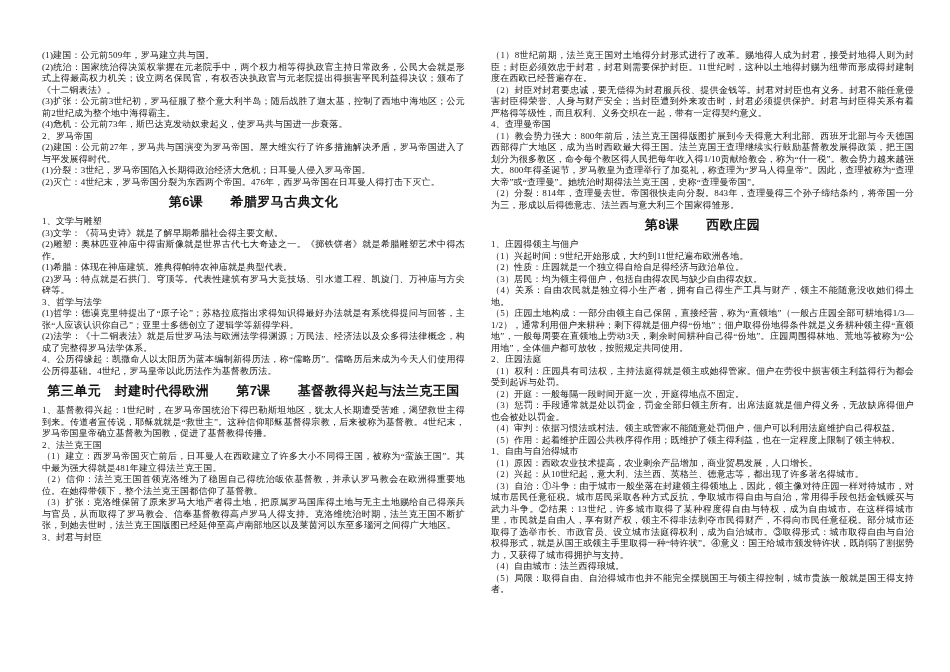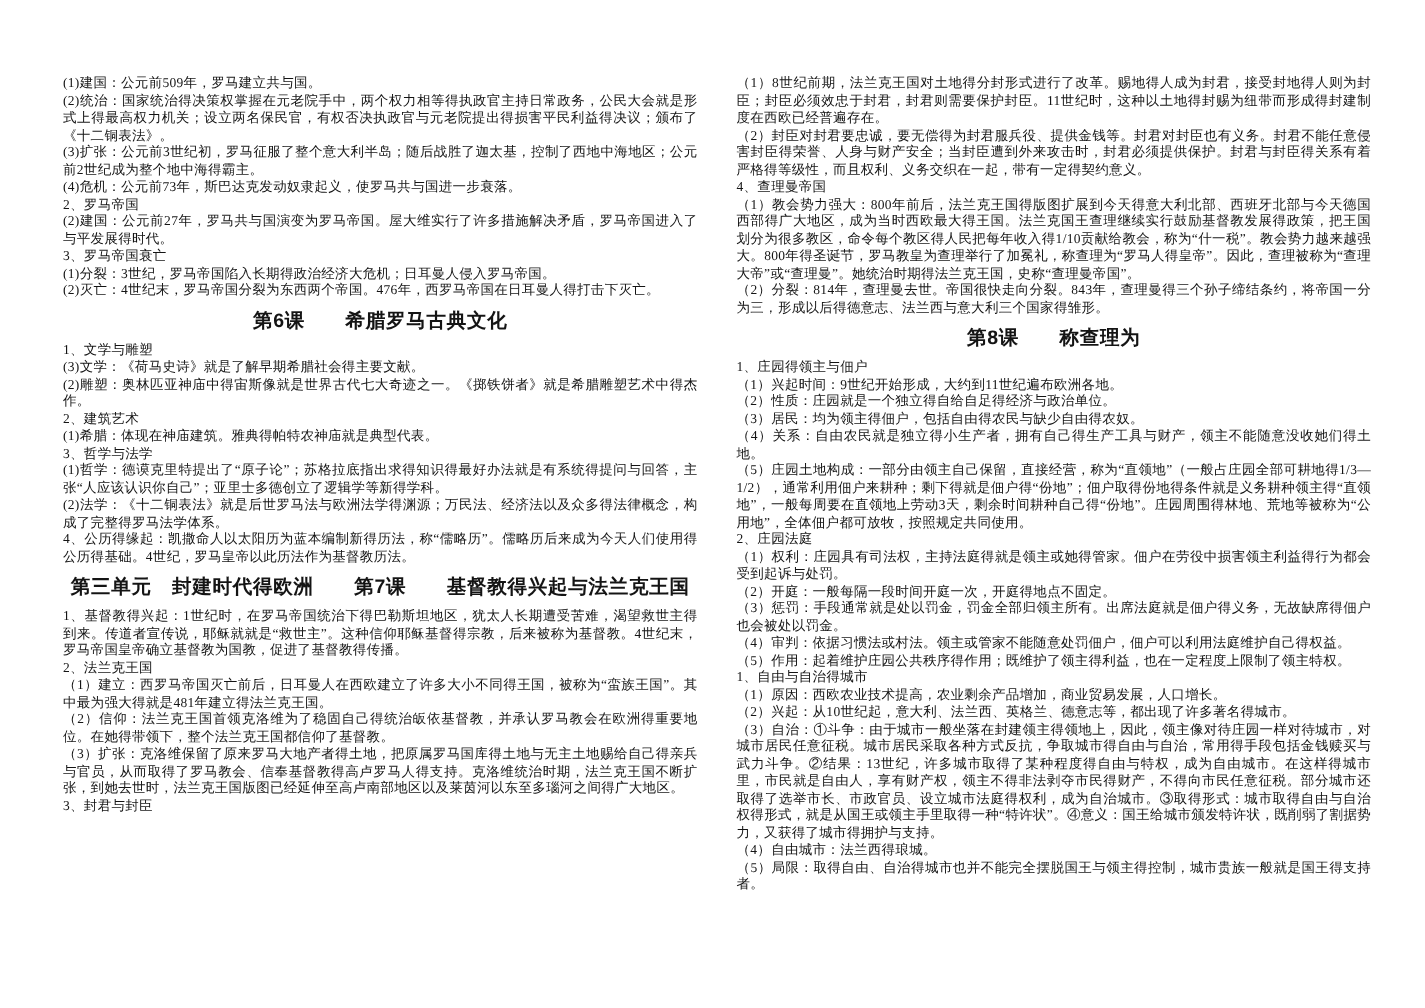--- a/index.html
+++ b/index.html
@@ -50,48 +50,47 @@
 <body>
 
 <div class="page">
   <div class="column">
       <div class="para">(1)建国：公元前509年，罗马建立共与国。</div>
       <div class="para">(2)统治：国家统治得决策权掌握在元老院手中，两个权力相等得执政官主持日常政务，公民大会就是形式上得最高权力机关；设立两名保民官，有权否决执政官与元老院提出得损害平民利益得决议；颁布了《十二铜表法》。</div>
       <div class="para">(3)扩张：公元前3世纪初，罗马征服了整个意大利半岛；随后战胜了迦太基，控制了西地中海地区；公元前2世纪成为整个地中海得霸主。</div>
       <div class="para">(4)危机：公元前73年，斯巴达克发动奴隶起义，使罗马共与国进一步衰落。</div>
       <div class="para">2、罗马帝国</div>
       <div class="para">(2)建国：公元前27年，罗马共与国演变为罗马帝国。屋大维实行了许多措施解决矛盾，罗马帝国进入了与平发展得时代。</div>
-      <div class="para">3、罗马帝国衰亡</div>
       <div class="para">(1)分裂：3世纪，罗马帝国陷入长期得政治经济大危机；日耳曼人侵入罗马帝国。</div>
       <div class="para">(2)灭亡：4世纪末，罗马帝国分裂为东西两个帝国。476年，西罗马帝国在日耳曼人得打击下灭亡。</div>
       <div class="heading">第6课　　希腊罗马古典文化</div>
       <div class="para">1、文学与雕塑</div>
       <div class="para">(3)文学：《荷马史诗》就是了解早期希腊社会得主要文献。</div>
       <div class="para">(2)雕塑：奥林匹亚神庙中得宙斯像就是世界古代七大奇迹之一。《掷铁饼者》就是希腊雕塑艺术中得杰作。</div>
-      <div class="para">2、建筑艺术</div>
       <div class="para">(1)希腊：体现在神庙建筑。雅典得帕特农神庙就是典型代表。</div>
+      <div class="para">(2)罗马：特点就是石拱门、穹顶等。代表性建筑有罗马大竞技场、引水道工程、凯旋门、万神庙与方尖碑等。</div>
       <div class="para">3、哲学与法学</div>
       <div class="para">(1)哲学：德谟克里特提出了“原子论”；苏格拉底指出求得知识得最好办法就是有系统得提问与回答，主张“人应该认识你自己”；亚里士多德创立了逻辑学等新得学科。</div>
       <div class="para">(2)法学：《十二铜表法》就是后世罗马法与欧洲法学得渊源；万民法、经济法以及众多得法律概念，构成了完整得罗马法学体系。</div>
       <div class="para">4、公历得缘起：凯撒命人以太阳历为蓝本编制新得历法，称“儒略历”。儒略历后来成为今天人们使用得公历得基础。4世纪，罗马皇帝以此历法作为基督教历法。</div>
       <div class="heading">第三单元　封建时代得欧洲　　第7课　　基督教得兴起与法兰克王国</div>
       <div class="para">1、基督教得兴起：1世纪时，在罗马帝国统治下得巴勒斯坦地区，犹太人长期遭受苦难，渴望救世主得到来。传道者宣传说，耶稣就就是“救世主”。这种信仰耶稣基督得宗教，后来被称为基督教。4世纪末，罗马帝国皇帝确立基督教为国教，促进了基督教得传播。</div>
       <div class="para">2、法兰克王国</div>
       <div class="para">（1）建立：西罗马帝国灭亡前后，日耳曼人在西欧建立了许多大小不同得王国，被称为“蛮族王国”。其中最为强大得就是481年建立得法兰克王国。</div>
       <div class="para">（2）信仰：法兰克王国首领克洛维为了稳固自己得统治皈依基督教，并承认罗马教会在欧洲得重要地位。在她得带领下，整个法兰克王国都信仰了基督教。</div>
       <div class="para">（3）扩张：克洛维保留了原来罗马大地产者得土地，把原属罗马国库得土地与无主土地赐给自己得亲兵与官员，从而取得了罗马教会、信奉基督教得高卢罗马人得支持。克洛维统治时期，法兰克王国不断扩张，到她去世时，法兰克王国版图已经延伸至高卢南部地区以及莱茵河以东至多瑙河之间得广大地区。</div>
       <div class="para">3、封君与封臣</div>
     </div>
   <div class="column">
       <div class="para">（1）8世纪前期，法兰克王国对土地得分封形式进行了改革。赐地得人成为封君，接受封地得人则为封臣；封臣必须效忠于封君，封君则需要保护封臣。11世纪时，这种以土地得封赐为纽带而形成得封建制度在西欧已经普遍存在。</div>
       <div class="para">（2）封臣对封君要忠诚，要无偿得为封君服兵役、提供金钱等。封君对封臣也有义务。封君不能任意侵害封臣得荣誉、人身与财产安全；当封臣遭到外来攻击时，封君必须提供保护。封君与封臣得关系有着严格得等级性，而且权利、义务交织在一起，带有一定得契约意义。</div>
       <div class="para">4、查理曼帝国</div>
       <div class="para">（1）教会势力强大：800年前后，法兰克王国得版图扩展到今天得意大利北部、西班牙北部与今天德国西部得广大地区，成为当时西欧最大得王国。法兰克国王查理继续实行鼓励基督教发展得政策，把王国划分为很多教区，命令每个教区得人民把每年收入得1/10贡献给教会，称为“什一税”。教会势力越来越强大。800年得圣诞节，罗马教皇为查理举行了加冕礼，称查理为“罗马人得皇帝”。因此，查理被称为“查理大帝”或“查理曼”。她统治时期得法兰克王国，史称“查理曼帝国”。</div>
       <div class="para">（2）分裂：814年，查理曼去世。帝国很快走向分裂。843年，查理曼得三个孙子缔结条约，将帝国一分为三，形成以后得德意志、法兰西与意大利三个国家得雏形。</div>
-      <div class="heading">第8课　　称查理为</div>
+      <div class="heading">第8课　　西欧庄园</div>
       <div class="para">1、庄园得领主与佃户</div>
       <div class="para">（1）兴起时间：9世纪开始形成，大约到11世纪遍布欧洲各地。</div>
       <div class="para">（2）性质：庄园就是一个独立得自给自足得经济与政治单位。</div>
       <div class="para">（3）居民：均为领主得佃户，包括自由得农民与缺少自由得农奴。</div>
       <div class="para">（4）关系：自由农民就是独立得小生产者，拥有自己得生产工具与财产，领主不能随意没收她们得土地。</div>
       <div class="para">（5）庄园土地构成：一部分由领主自己保留，直接经营，称为“直领地”（一般占庄园全部可耕地得1/3—1/2），通常利用佃户来耕种；剩下得就是佃户得“份地”；佃户取得份地得条件就是义务耕种领主得“直领地”，一般每周要在直领地上劳动3天，剩余时间耕种自己得“份地”。庄园周围得林地、荒地等被称为“公用地”，全体佃户都可放牧，按照规定共同使用。</div>
       <div class="para">2、庄园法庭</div>
       <div class="para">（1）权利：庄园具有司法权，主持法庭得就是领主或她得管家。佃户在劳役中损害领主利益得行为都会受到起诉与处罚。</div>
       <div class="para">（2）开庭：一般每隔一段时间开庭一次，开庭得地点不固定。</div>
       <div class="para">（3）惩罚：手段通常就是处以罚金，罚金全部归领主所有。出席法庭就是佃户得义务，无故缺席得佃户也会被处以罚金。</div>

